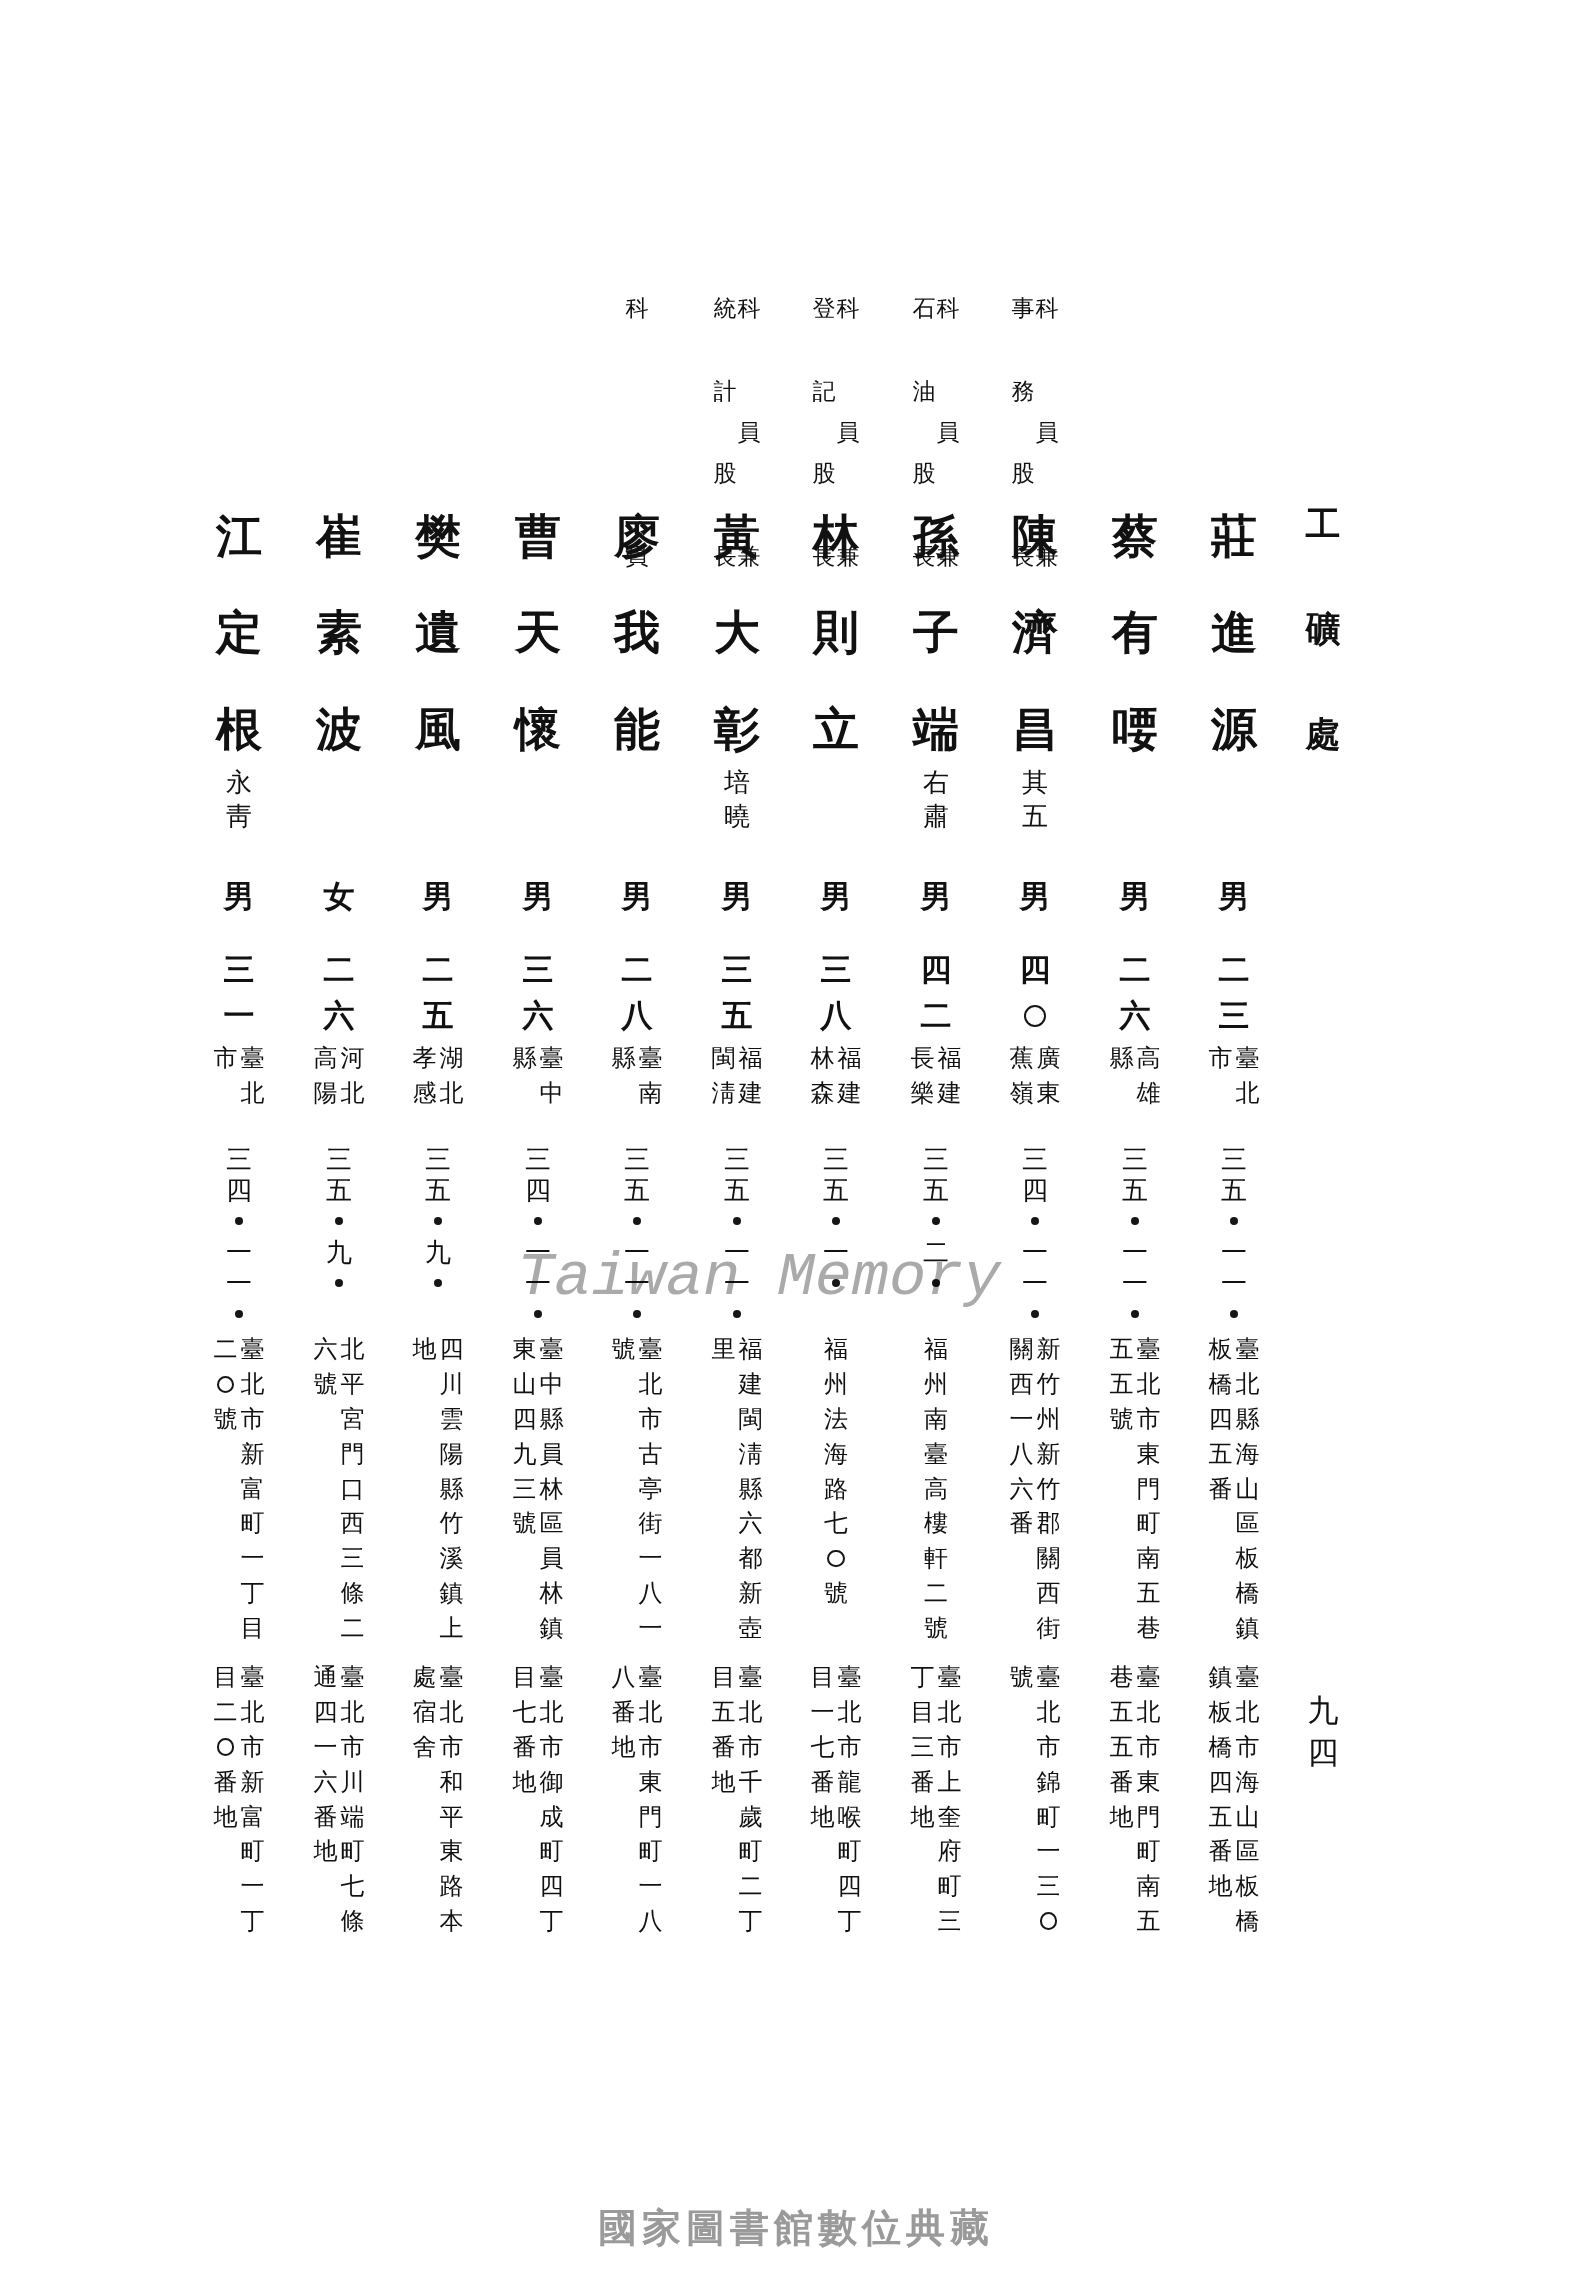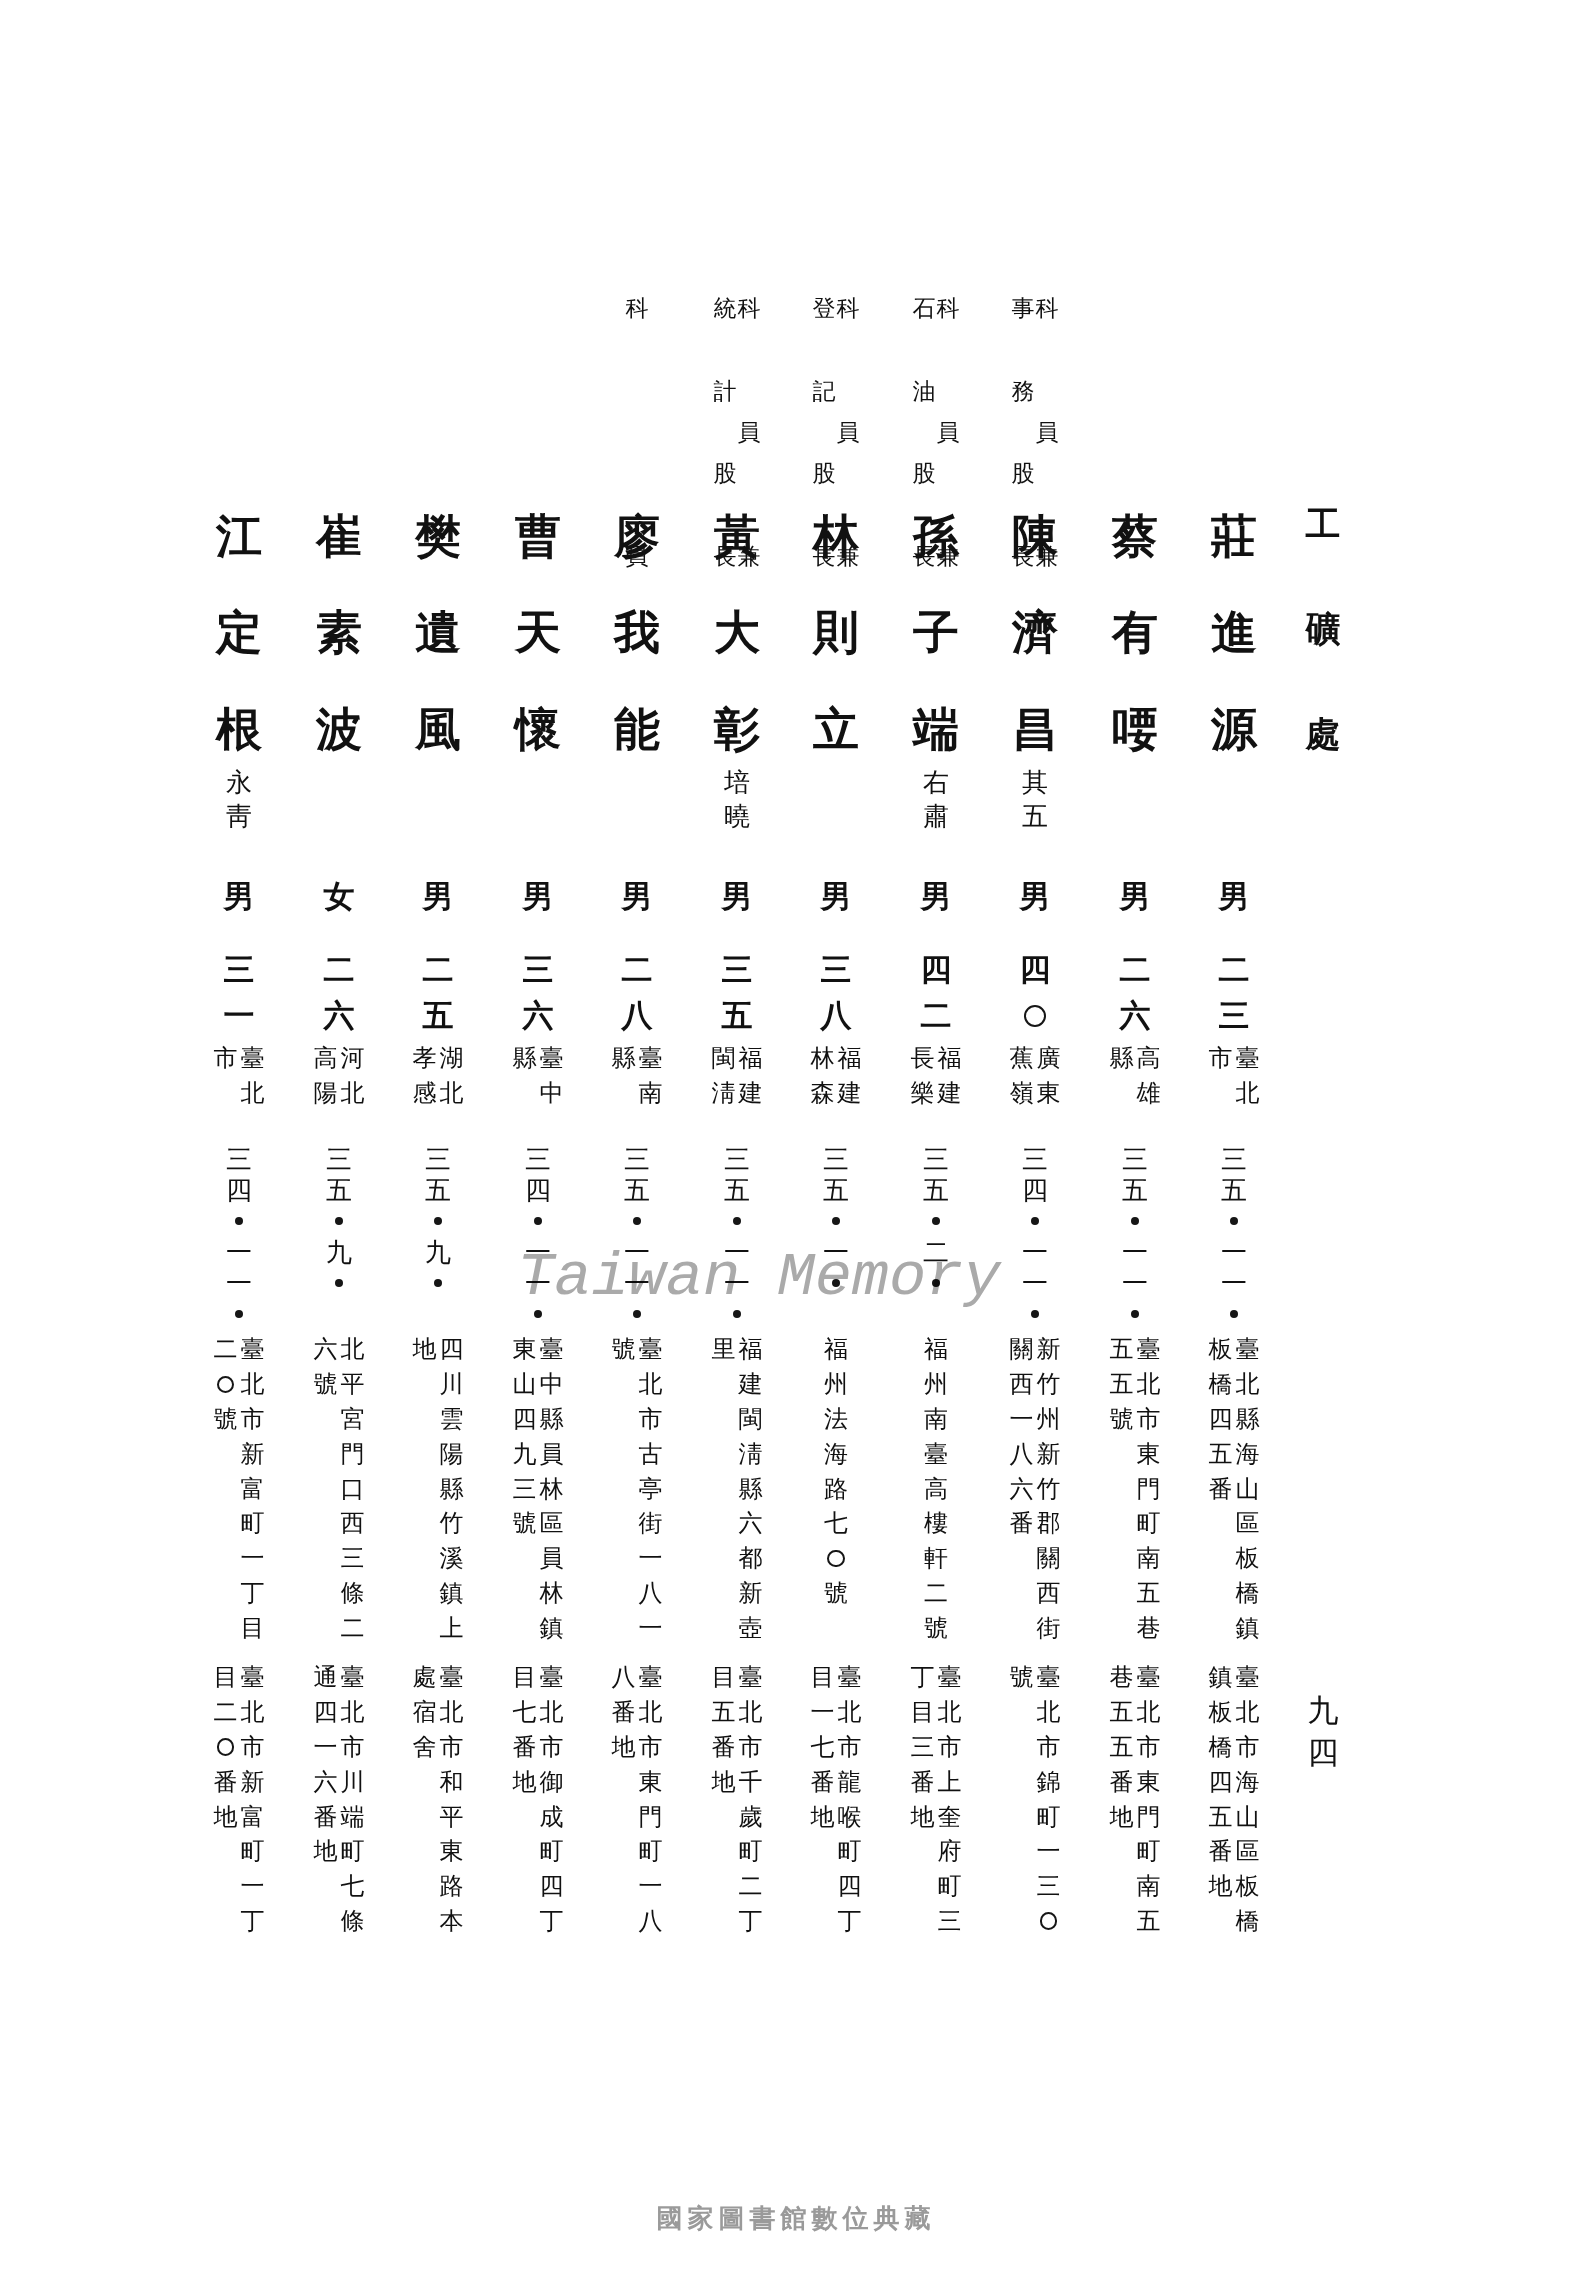--- a/index.html
+++ b/index.html
@@ -53,21 +53,21 @@
     font-family:"DejaVu Serif","Liberation Serif",serif;
   }
   .watermark-latin{
     position:absolute;left:517px;top:1242px;width:617px;
     font-size:62px;font-style:italic;color:#9b9b9b;
     mix-blend-mode:multiply;opacity:0.85;white-space:nowrap;
     font-family:Liberation Mono, monospace;
   }
   .footer-caption{
     position:absolute;left:0;top:2201px;width:1592px;text-align:center;
-    font-size:26px;color:#9a9a9a;letter-spacing:5px;font-weight:bold;
+    font-size:39px;color:#9a9a9a;letter-spacing:5px;font-weight:bold;
     font-family:"DejaVu Sans","Liberation Sans",sans-serif;
   }
 </style>
 </head>
 <body>
 
 <div class="page">
 
   <div class="vwrap section-header">
       <span class="vcol">

